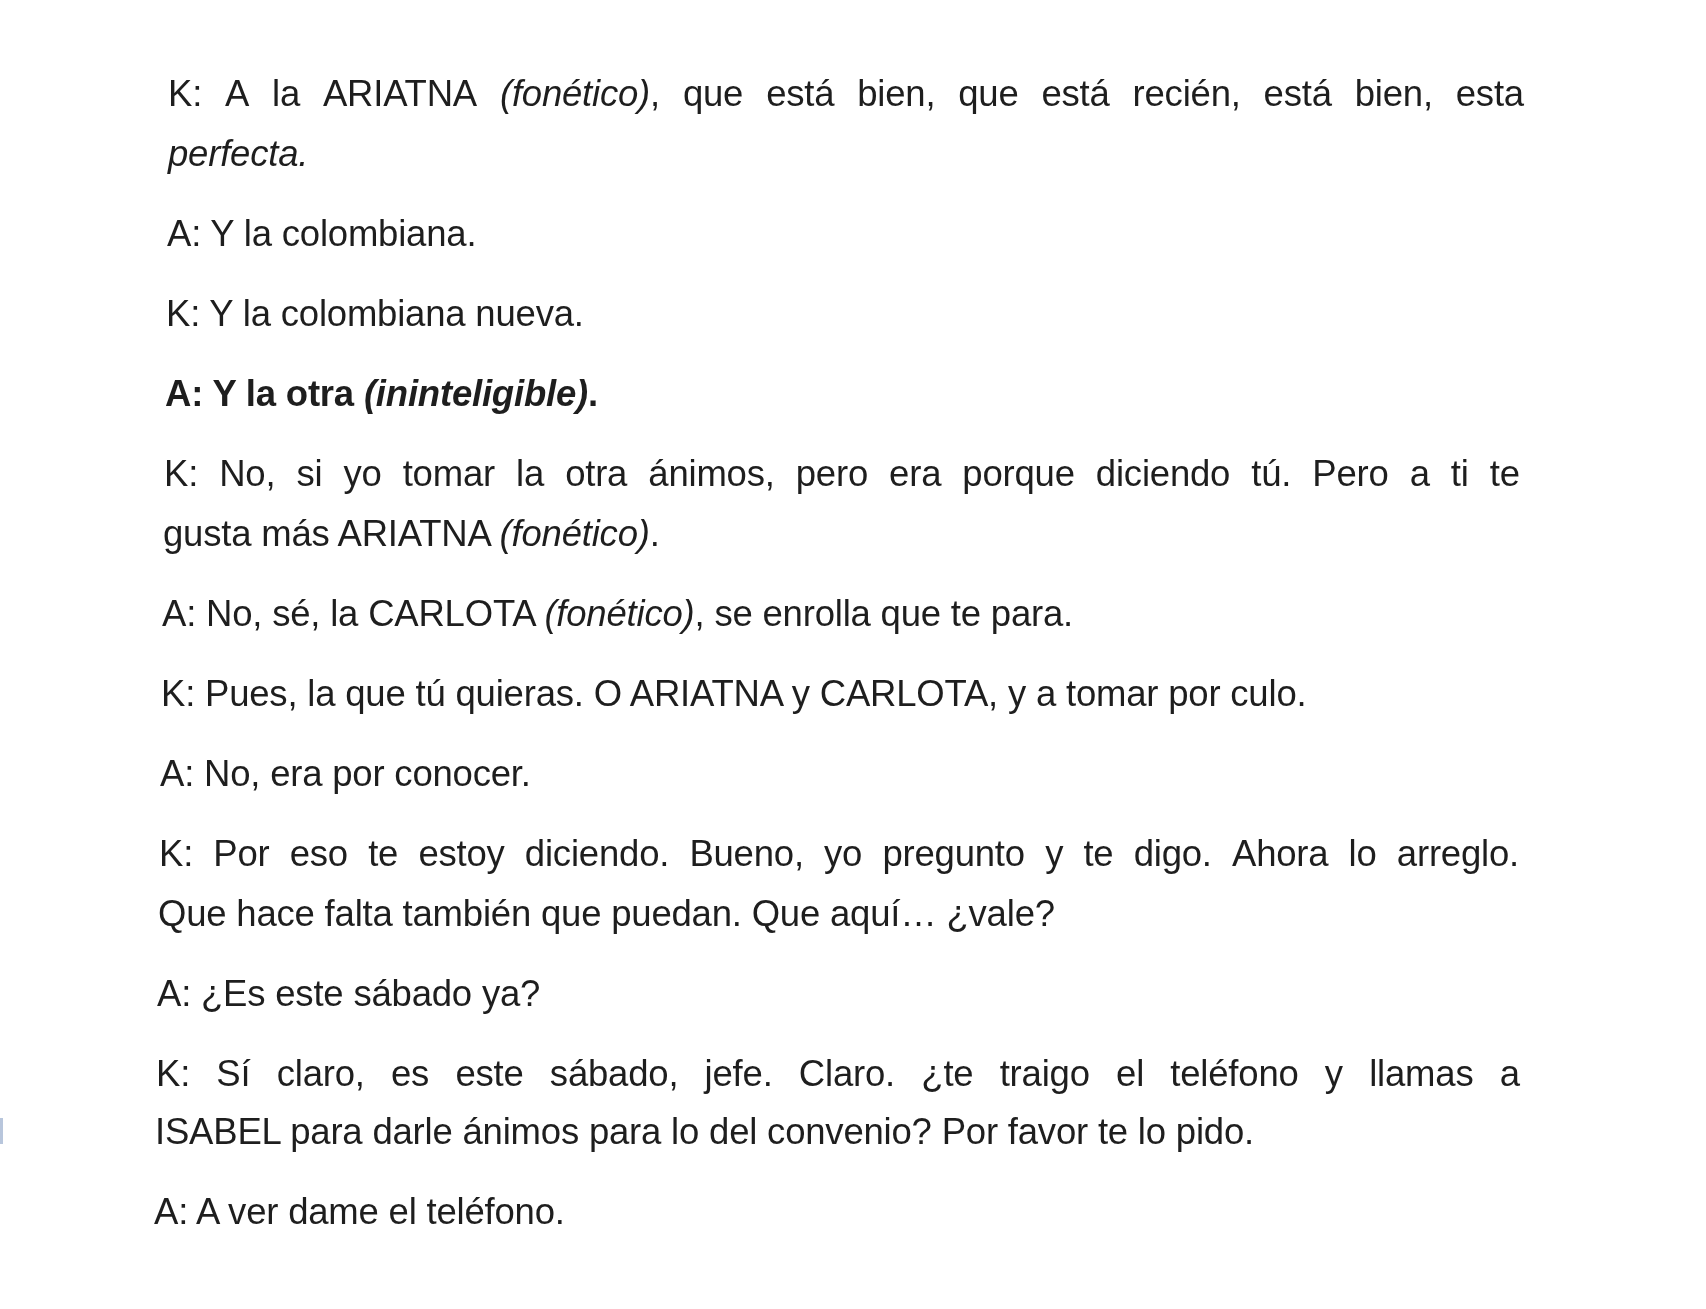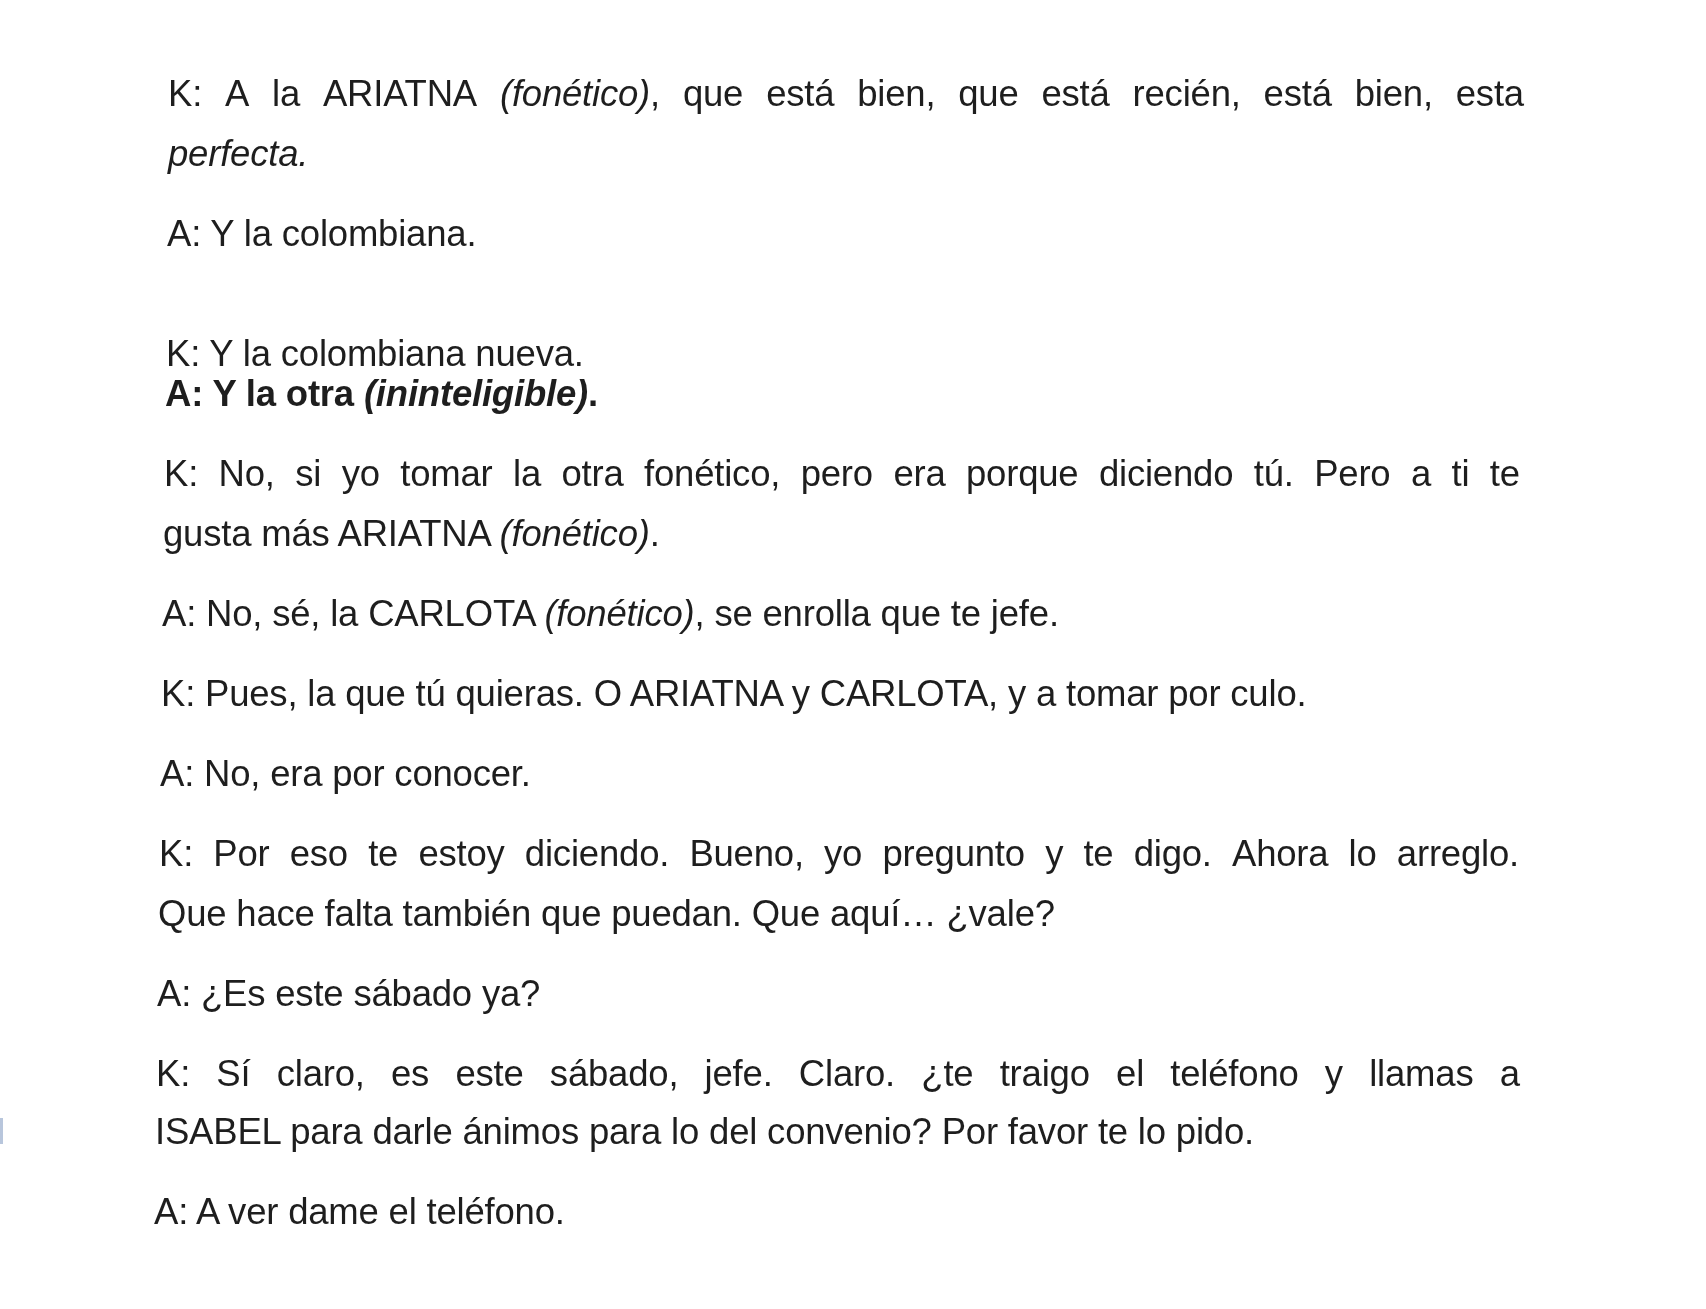--- a/index.html
+++ b/index.html
@@ -65,49 +65,49 @@
         <span><span>está</span></span>
         <span><span>bien,</span></span>
         <span><span>esta</span></span>
       </div>
       <div class="line" style="left: 168px; top: 132px; font-style: italic;"><span>perfecta.</span></div>
     </div>
     <div>
       <div class="line" style="left: 167px; top: 212px;"><span>A: Y la colombiana.</span></div>
     </div>
     <div>
-      <div class="line" style="left: 166px; top: 292px; margin-top: 40px;"><span>K: Y la colombiana nueva.</span></div>
+      <div class="line" style="left: 166px; top: 292px;"><span>K: Y la colombiana nueva.</span></div>
     </div>
     <div>
       <div class="line" style="left: 165px; top: 372px; font-weight: bold;"><span>A: Y la otra </span><span class="it">(ininteligible)</span><span>.</span></div>
     </div>
     <div>
       <div class="line just" style="left: 164px; top: 452px; width: 1356px;">
         <span>K:</span>
         <span>No,</span>
         <span>si</span>
         <span>yo</span>
         <span>tomar</span>
         <span>la</span>
         <span>otra</span>
-        <span>fonético,</span>
+        <span>ánimos,</span>
         <span>pero</span>
         <span>era</span>
         <span>porque</span>
         <span>diciendo</span>
         <span>tú.</span>
         <span>Pero</span>
         <span>a</span>
         <span>ti</span>
         <span>te</span>
       </div>
       <div class="line" style="left: 163px; top: 512px; text-align: center;"><span>gusta más ARIATNA </span><span class="it">(fonético)</span><span>.</span></div>
     </div>
     <div>
-      <div class="line" style="left: 162px; top: 592px;"><span>A: No, sé, la CARLOTA </span><span class="it">(fonético)</span><span>, se enrolla que te jefe.</span></div>
+      <div class="line" style="left: 162px; top: 592px;"><span>A: No, sé, la CARLOTA </span><span class="it">(fonético)</span><span>, se enrolla que te para.</span></div>
     </div>
     <div>
       <div class="line" style="left: 161px; top: 672px;"><span>K: Pues, la que tú quieras. O ARIATNA y CARLOTA, y a tomar por culo.</span></div>
     </div>
     <div>
       <div class="line" style="left: 160px; top: 752px;"><span>A: No, era por conocer.</span></div>
     </div>
     <div>
       <div class="line just" style="left: 159px; top: 832px; width: 1360px;">
         <span>K:</span>

